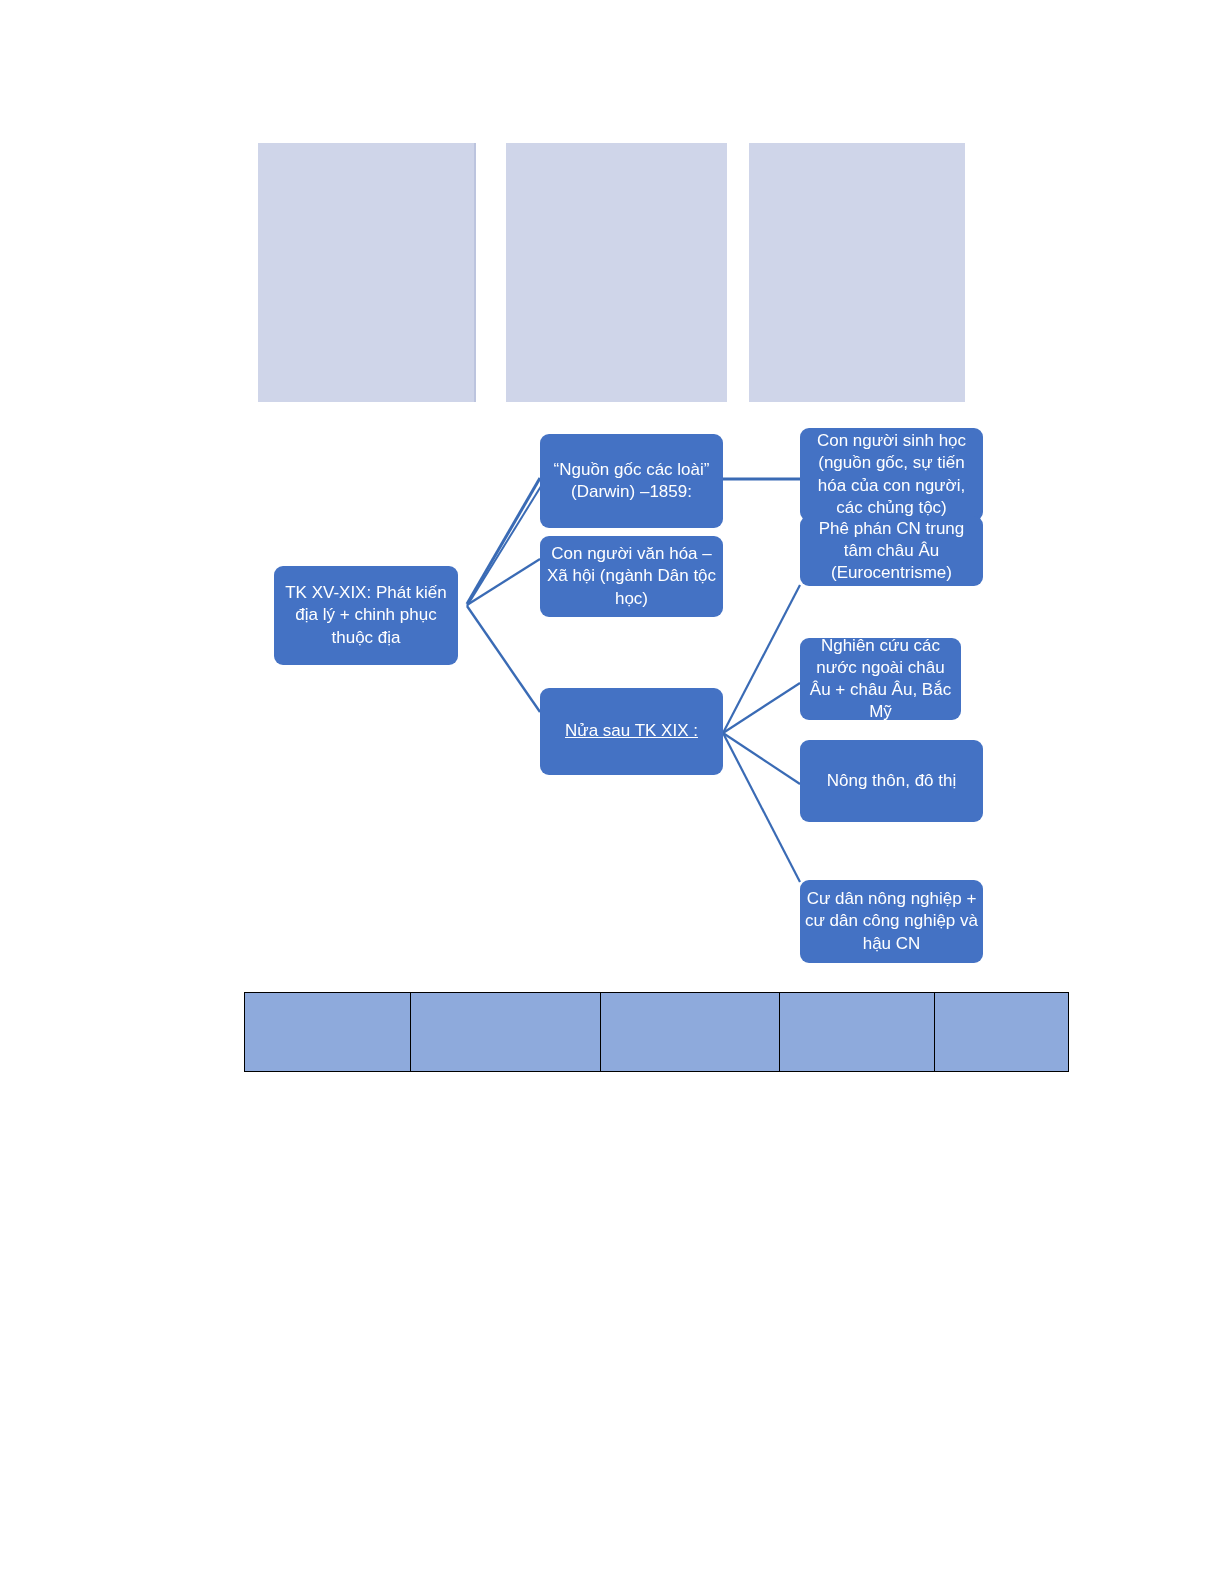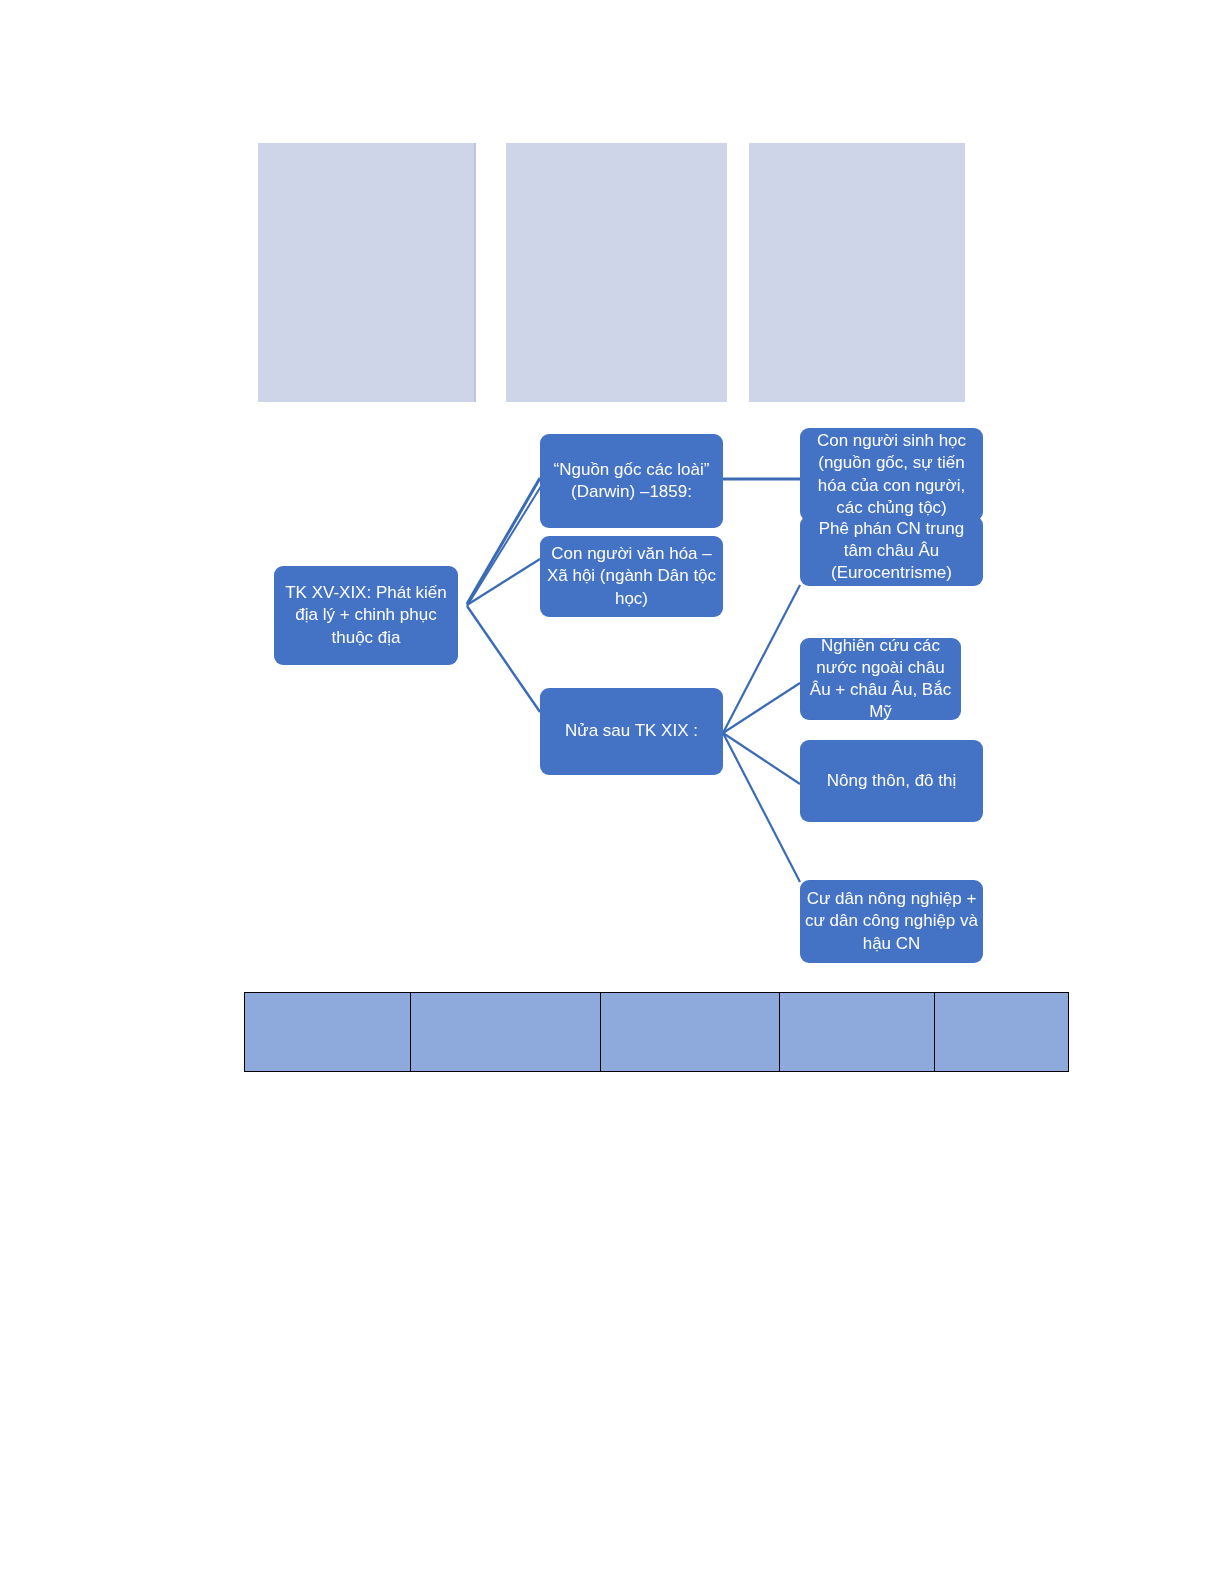--- a/index.html
+++ b/index.html
@@ -136,21 +136,21 @@
     </div>
 
     <div class="node tight" style="left:540px; top:434px; width:183px; height:94px;">
       <span class="node-text">“Nguồn gốc các loài” (Darwin) –1859:</span>
     </div>
 
     <div class="node" style="left:540px; top:536px; width:183px; height:81px;">
       <span class="node-text">Con người văn hóa – Xã hội (ngành Dân tộc học)</span>
     </div>
 
-    <div class="node tight" style="left:540px; top:688px; width:183px; height:87px;">
+    <div class="node tight" style="left:540px; top:688px; width:183px; height:87px;text-decoration:underline;">
       <span class="node-text">Nửa sau TK XIX :</span>
     </div>
 
     <div class="node" style="left:800px; top:428px; width:183px; height:93px;">
       <span class="node-text">Con người sinh học (nguồn gốc, sự tiến hóa của con người, các chủng tộc)</span>
     </div>
 
     <div class="node" style="left:800px; top:516px; width:183px; height:70px;">
       <span class="node-text">Phê phán CN trung tâm châu Âu (Eurocentrisme)</span>
     </div>

